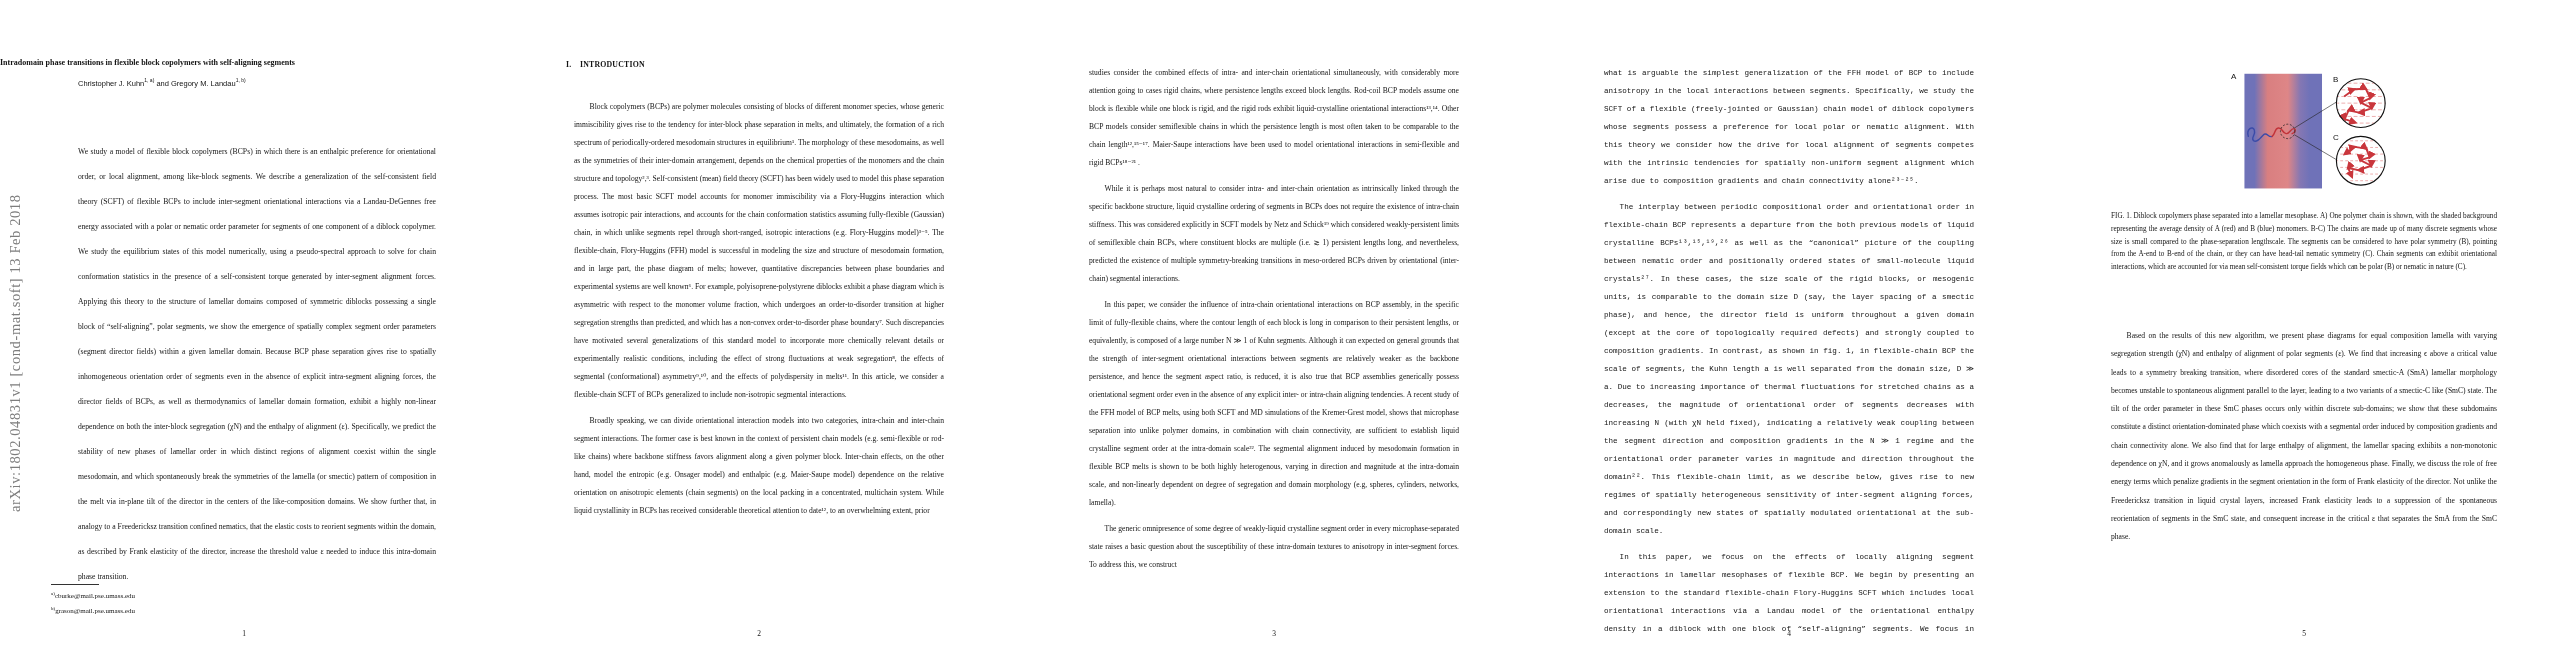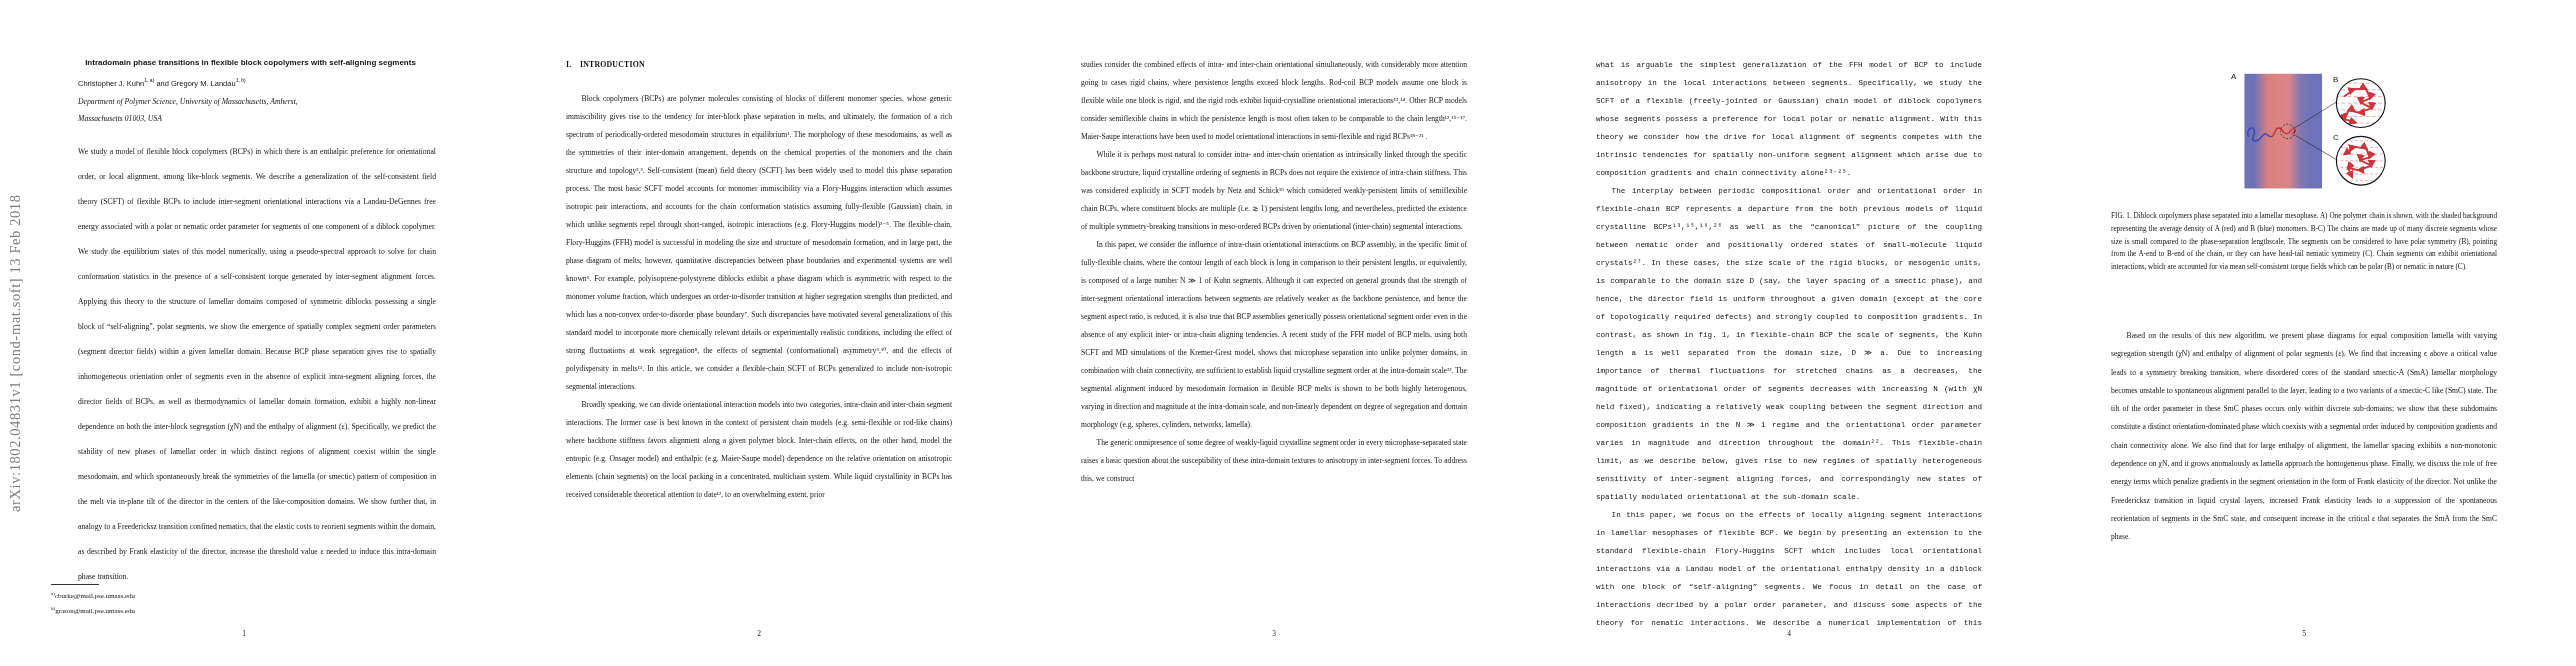--- a/index.html
+++ b/index.html
@@ -9,39 +9,39 @@
   .page{position:relative;width:515px;height:667px;overflow:hidden;background:#fff;}
 
   
   .watermark{position:absolute;left:3.3px;top:178px;height:350px;width:24.5px;
     display:flex;align-items:center;justify-content:center;
     writing-mode:vertical-rl;transform:rotate(180deg);
     font-family:"Liberation Serif","DejaVu Serif",serif;
     font-size:14.5px;color:#7d7d7d;letter-spacing:0.6px;white-space:nowrap;}
 
   
-  .title{position:absolute;left:0;right:14px;top:58px;text-align:center;
-    font-family:Liberation Sans, sans-serif;
+  .title{position:absolute;left:0;right:14px;top:58px;
+    font-family:Liberation Serif, serif;
     font-weight:bold;font-size:8px;white-space:nowrap;}
   .authors{position:absolute;left:78px;top:77px;
     font-family:"Liberation Sans","DejaVu Sans",sans-serif;font-size:7.5px;}
   .authors sup{font-size:5px;}
   .affil{position:absolute;left:78px;top:94px;font-style:italic;
     font-size:7.7px;line-height:16.7px;}
   .abstract{position:absolute;left:78px;width:358px;top:139px;
     font-size:7.7px;line-height:25px;text-align:justify;hyphens:none;}
   .fnrule{position:absolute;left:51px;top:584px;width:48px;border-top:0.8px solid #333;}
   .footnotes{position:absolute;left:51px;top:588px;font-size:7px;line-height:12.8px;}
   .footnotes sup{font-size:5px;}
 
   
   .col{position:absolute;left:51px;right:78px;}
   .heading{font-family:"Liberation Serif","DejaVu Serif",serif;
     font-weight:bold;font-size:7.8px;white-space:pre;letter-spacing:0.2px;}
-  .bodytext p{margin:0;text-align:justify;font-size:7.6px;line-height:18px;hyphens:none;}
+  .bodytext p{margin:8px;text-align:justify;font-size:7.6px;line-height:18px;hyphens:none;}
   .bodytext p.indent{text-indent:15.6px;}
   .pagenum{position:absolute;left:51px;right:78px;top:629px;text-align:center;font-size:7.5px;}
 
   
   .figwrap{position:absolute;left:51px;top:71px;width:386px;height:123px;}
   .figlabel{position:absolute;font-family:"Liberation Sans","DejaVu Sans",sans-serif;
     font-size:8px;color:#111;}
   .caption{position:absolute;left:51px;right:78px;top:210px;
     font-size:7.2px;line-height:12.8px;text-align:justify;}
   .p5body{position:absolute;left:51px;right:78px;top:309px;
@@ -52,24 +52,20 @@
 
 <div class="sheet">
 
   <div class="page">
     <div class="watermark">arXiv:1802.04831v1  [cond-mat.soft]  13 Feb 2018</div>
 
     <div class="title">Intradomain phase transitions in flexible block copolymers with self-aligning segments</div>
 
     <div class="authors"><span>Christopher J. Kuhn</span><sup>1, a)</sup><span> and Gregory M. Landau</span><sup>1, b)</sup></div>
 
-    <div class="affil">
-      <div>Department of Polymer Science, University of Massachusetts, Amherst,</div>
-      <div>Massachusetts 01003, USA</div>
-    </div>
 
     <div class="abstract">We study a model of flexible block copolymers (BCPs) in which there is an enthalpic preference for orientational order, or local alignment, among like-block segments. We describe a generalization of the self-consistent field theory (SCFT) of flexible BCPs to include inter-segment orientational interactions via a Landau-DeGennes free energy associated with a polar or nematic order parameter for segments of one component of a diblock copolymer.  We study the equilibrium states of this model numerically, using a pseudo-spectral approach to solve for chain conformation statistics in the presence of a self-consistent torque generated by inter-segment alignment forces. Applying this theory to the structure of lamellar domains composed of symmetric diblocks possessing a single block of “self-aligning”, polar segments, we show the emergence of spatially complex segment order parameters (segment director fields) within a given lamellar domain. Because BCP phase separation gives rise to spatially inhomogeneous orientation order of segments even in the absence of explicit intra-segment aligning forces, the director fields of BCPs, as well as thermodynamics of lamellar domain formation, exhibit a highly non-linear dependence on both the inter-block segregation (χN) and the enthalpy of alignment (ε).  Specifically, we predict the stability of new phases of lamellar order in which distinct regions of alignment coexist within the single mesodomain, and which spontaneously break the symmetries of the lamella (or smectic) pattern of composition in the melt via in-plane tilt of the director in the centers of the like-composition domains. We show further that, in analogy to a Freedericksz transition confined nematics, that the elastic costs to reorient segments within the domain, as described by Frank elasticity of the director, increase the threshold value ε needed to induce this intra-domain phase transition.</div>
 
     <div class="fnrule"></div>
     <div class="footnotes">
       <div><sup>a)</sup><span>cburke@mail.pse.umass.edu</span></div>
       <div><sup>b)</sup><span>grason@mail.pse.umass.edu</span></div>
     </div>
 
     <div class="pagenum">1</div>

